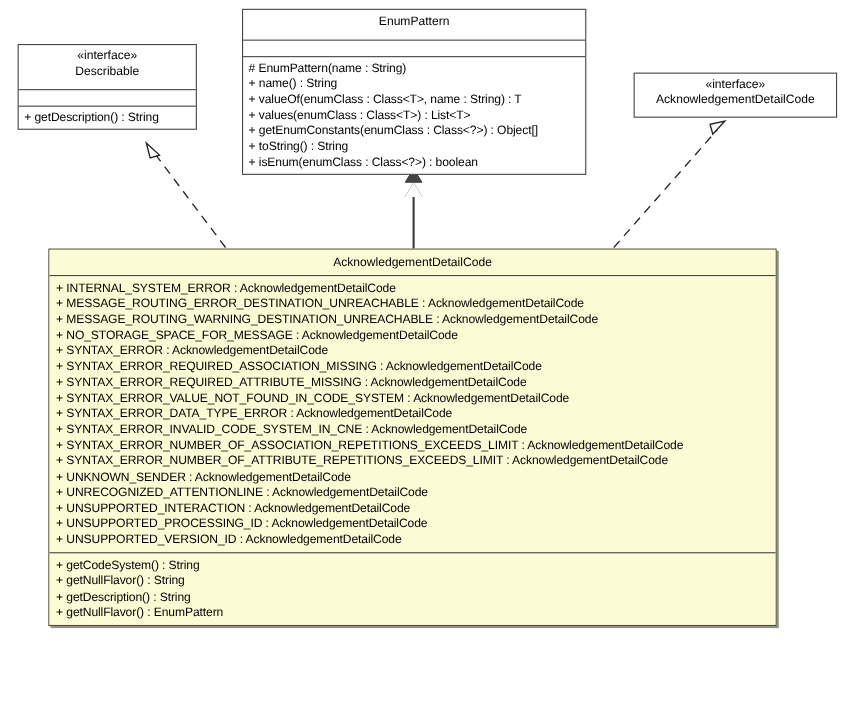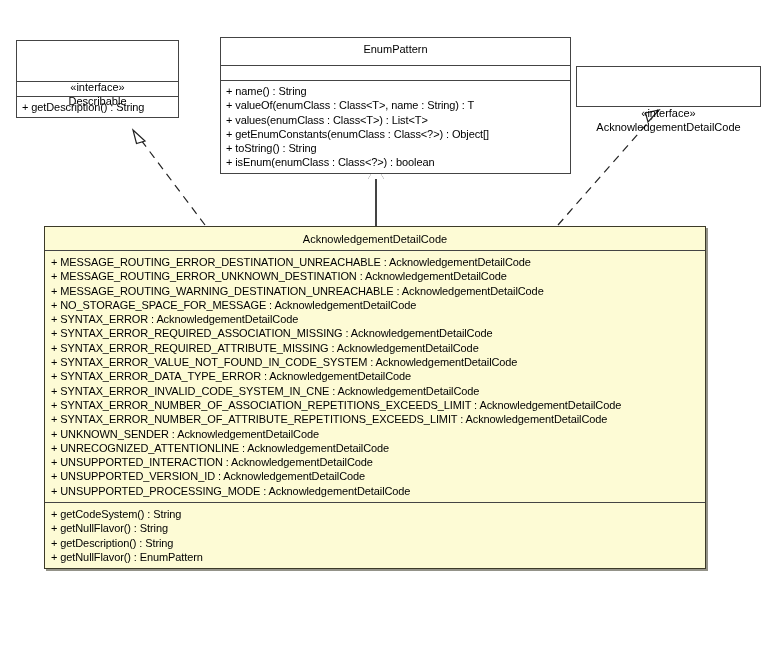--- a/index.html
+++ b/index.html
@@ -37,21 +37,20 @@
     border-top: 1px solid #444444;
   }
   .uml-title {
     text-align: center;
     line-height: 14px;
     padding: 4px 5px 5px 5px;
   }
   .stereo {
     display: block;
     line-height: 13px;
-    margin-top: 36px;
   }
   .cname {
     display: block;
     line-height: 14px;
   }
   .uml-empty {
     height: 15px;
     padding: 0;
   }
   .member {
@@ -66,22 +65,21 @@
     left: 16px;
     top: 40px;
     width: 163px;
   }
   #box-describable .uml-title { height: 40px; }
 
   
   #box-enumpattern {
     left: 220px;
     top: 8px;
-    width: 351px;
-    margin-top: 29px;
+    width: 313px;
   }
   #box-enumpattern .uml-title { height: 27px; }
 
   
   #box-ackiface {
     left: 576px;
     top: 66px;
     width: 185px;
   }
   #box-ackiface .uml-title { height: 39px; }
@@ -173,20 +171,21 @@
     <div class="member">+ getDescription() : String</div>
   </div>
 </div>
 
 <div class="uml-box" id="box-enumpattern">
   <div class="uml-compartment uml-title">
     <span class="cname">EnumPattern</span>
   </div>
   <div class="uml-compartment uml-empty"></div>
   <div class="uml-compartment">
+    <div class="member"># EnumPattern(name : String)</div>
     <div class="member">+ name() : String</div>
     <div class="member">+ valueOf(enumClass : Class&lt;T&gt;, name : String) : T</div>
     <div class="member">+ values(enumClass : Class&lt;T&gt;) : List&lt;T&gt;</div>
     <div class="member">+ getEnumConstants(enumClass : Class&lt;?&gt;) : Object[]</div>
     <div class="member">+ toString() : String</div>
     <div class="member">+ isEnum(enumClass : Class&lt;?&gt;) : boolean</div>
   </div>
 </div>
 
 <div class="uml-box" id="box-ackiface">
@@ -194,37 +193,37 @@
     <span class="stereo">«interface»</span>
     <span class="cname">AcknowledgementDetailCode</span>
   </div>
 </div>
 
 <div class="uml-box shadowed" id="box-main">
   <div class="uml-compartment uml-title">
     <span class="cname">AcknowledgementDetailCode</span>
   </div>
   <div class="uml-compartment members">
+    <div class="member">+ INTERNAL_SYSTEM_ERROR : AcknowledgementDetailCode</div>
     <div class="member">+ MESSAGE_ROUTING_ERROR_DESTINATION_UNREACHABLE : AcknowledgementDetailCode</div>
-    <div class="member">+ MESSAGE_ROUTING_ERROR_UNKNOWN_DESTINATION : AcknowledgementDetailCode</div>
     <div class="member">+ MESSAGE_ROUTING_WARNING_DESTINATION_UNREACHABLE : AcknowledgementDetailCode</div>
     <div class="member">+ NO_STORAGE_SPACE_FOR_MESSAGE : AcknowledgementDetailCode</div>
     <div class="member">+ SYNTAX_ERROR : AcknowledgementDetailCode</div>
     <div class="member">+ SYNTAX_ERROR_REQUIRED_ASSOCIATION_MISSING : AcknowledgementDetailCode</div>
     <div class="member">+ SYNTAX_ERROR_REQUIRED_ATTRIBUTE_MISSING : AcknowledgementDetailCode</div>
     <div class="member">+ SYNTAX_ERROR_VALUE_NOT_FOUND_IN_CODE_SYSTEM : AcknowledgementDetailCode</div>
     <div class="member">+ SYNTAX_ERROR_DATA_TYPE_ERROR : AcknowledgementDetailCode</div>
     <div class="member">+ SYNTAX_ERROR_INVALID_CODE_SYSTEM_IN_CNE : AcknowledgementDetailCode</div>
     <div class="member">+ SYNTAX_ERROR_NUMBER_OF_ASSOCIATION_REPETITIONS_EXCEEDS_LIMIT : AcknowledgementDetailCode</div>
     <div class="member">+ SYNTAX_ERROR_NUMBER_OF_ATTRIBUTE_REPETITIONS_EXCEEDS_LIMIT : AcknowledgementDetailCode</div>
     <div class="member">+ UNKNOWN_SENDER : AcknowledgementDetailCode</div>
     <div class="member">+ UNRECOGNIZED_ATTENTIONLINE : AcknowledgementDetailCode</div>
     <div class="member">+ UNSUPPORTED_INTERACTION : AcknowledgementDetailCode</div>
+    <div class="member">+ UNSUPPORTED_PROCESSING_ID : AcknowledgementDetailCode</div>
     <div class="member">+ UNSUPPORTED_VERSION_ID : AcknowledgementDetailCode</div>
-    <div class="member">+ UNSUPPORTED_PROCESSING_MODE : AcknowledgementDetailCode</div>
   </div>
   <div class="uml-compartment members">
     <div class="member">+ getCodeSystem() : String</div>
     <div class="member">+ getNullFlavor() : String</div>
     <div class="member">+ getDescription() : String</div>
     <div class="member">+ getNullFlavor() : EnumPattern</div>
   </div>
 </div>
 
 </body></html>

